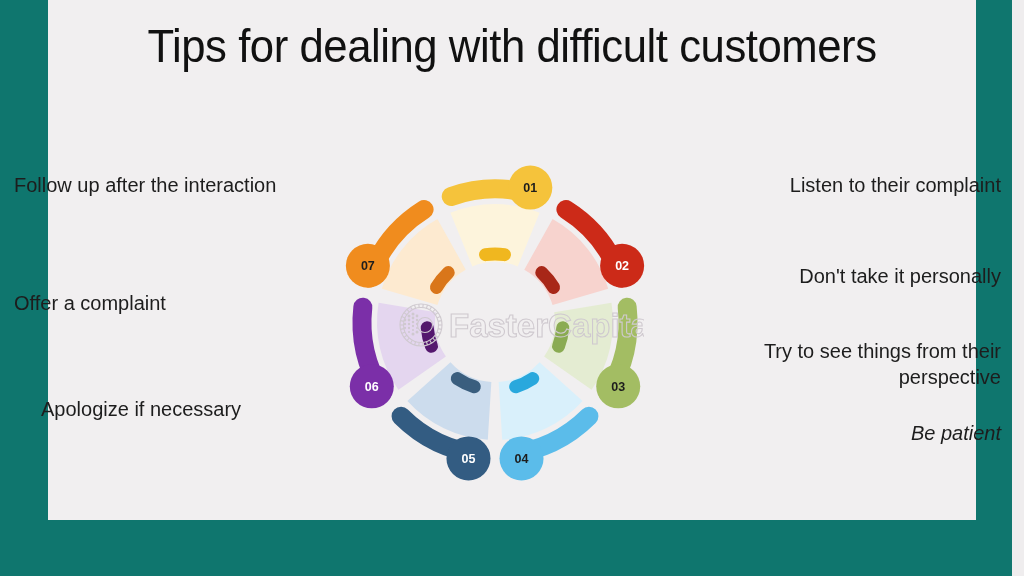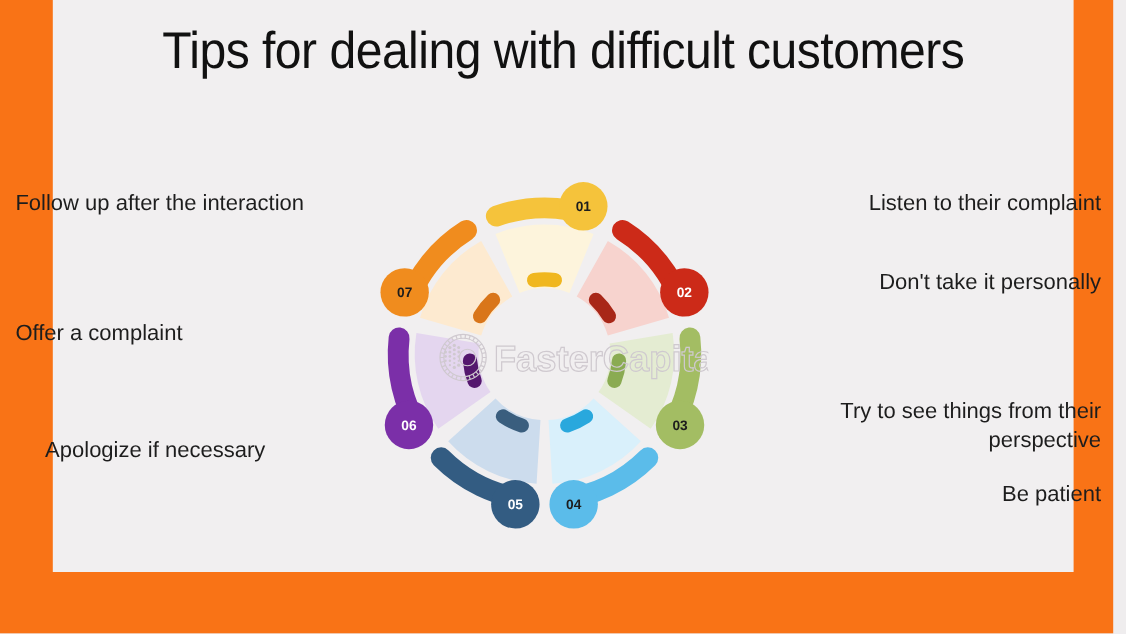--- a/index.html
+++ b/index.html
@@ -6,21 +6,21 @@
   * { margin:0; padding:0; box-sizing:border-box; }
   html, body {
     width:1024px; height:576px;
     background:#efedee;
     font-family:"Liberation Sans", sans-serif;
     overflow:hidden;
   }
   #slide {
     position:relative;
     width:1012px; height:576px;
-    background:#f97316;
+    background:#0f766e;
   }
   
   #inner-panel {
     position:absolute;
     left:48px; top:0px; width:928px; height:520px;
     background:#f1eff0;
     pointer-events:none;
   }
   #page-title {
     position:absolute;
@@ -83,23 +83,23 @@
 
   <div id="inner-panel"></div>
 
   <h1 id="page-title">Tips for dealing with difficult customers</h1>
 
   <div class="callout left" style="top:172px;">Follow up after the interaction</div>
   <div class="callout left" style="top:290px;">Offer a complaint</div>
   <div class="callout left" style="top:396px;margin-left:27px;">Apologize if necessary</div>
 
   <div class="callout right" style="top:172px;">Listen to their complaint</div>
-  <div class="callout right" style="top:244px;">Don't take it personally</div>
-  <div class="callout right" style="top:338px;margin-top:23px;">Try to see things from their perspective</div>
-  <div class="callout right" style="top:436px;">Be patient</div>
+  <div class="callout right" style="top:263px;">Don't take it personally</div>
+  <div class="callout right" style="top:338px;">Try to see things from their perspective</div>
+  <div class="callout right" style="top:420px;font-style:italic;">Be patient</div>
 
   <div id="wheel-figure">
     <svg id="wheel-svg" viewBox="0 0 350 350" xmlns="http://www.w3.org/2000/svg">
       <g id="wheel-wedges">
           <path d="M 152.31570250415118 121.4534191230475 L 130.38754825816397 67.7583909419934
        A 118 118 0 0 1 219.61245174183603 67.75839094199338
        L 197.68429749584882 121.45341912304748
        A 60 60 0 0 0 152.31570250415118 121.4534191230475 Z" fill="#fdf4dc"></path>
           <path d="M 204.28463752206676 124.63197535517347 L 232.5931204600646 74.00955153184114
        A 118 118 0 0 1 288.2239378539639 143.76839009554732

